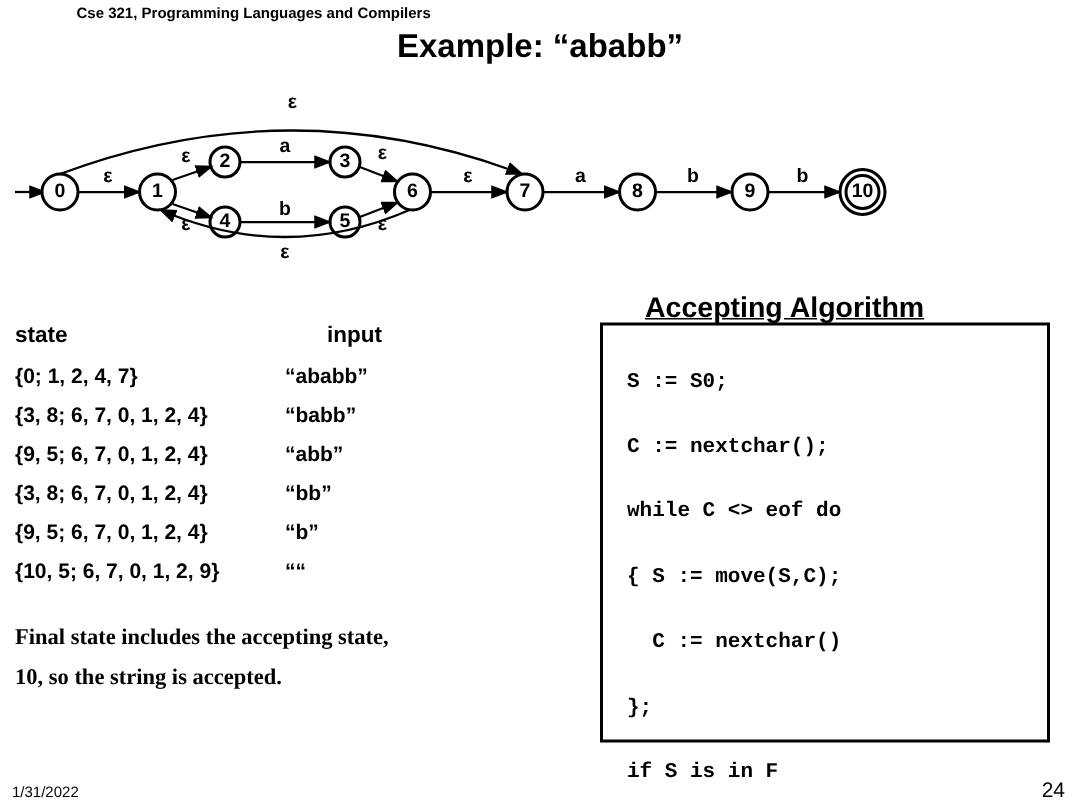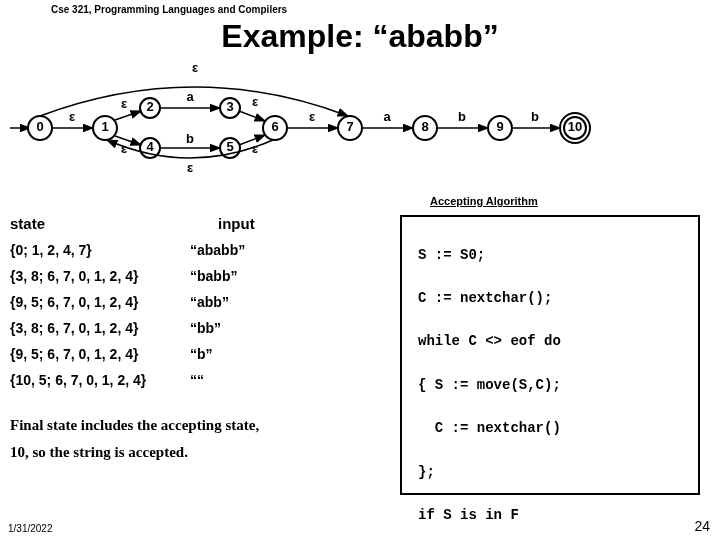--- a/index.html
+++ b/index.html
@@ -15,21 +15,21 @@
     position: absolute;
     top: 4px; left: 6px;
     font-size: 10px;
     font-weight: bold;
     margin-left: 45px;
   }
   .title {
     position: absolute;
     top: 18px; left: 0; right: 0;
     text-align: center;
-    font-size: 32px;
+    font-size: 22px;
     font-weight: bold;
   }
   .diagram {
     position: absolute;
     top: 58px; left: 10px;
     width: 680px; height: 120px;
   }
   .table {
     position: absolute;
     top: 215px; left: 10px;
@@ -48,21 +48,21 @@
     font-size: 14px;
     font-weight: bold;
     margin-bottom: 10px;
   }
   .table-row .col-state { width: 180px; }
   .table-row .col-input { width: 120px; text-align: left; }
   .algo-title {
     position: absolute;
     top: 195px; left: 430px;
     font-weight: bold;
-    font-size: 11px;
+    font-size: 19px;
     text-decoration: underline;
   }
   .algo-box {
     position: absolute;
     top: 215px; left: 400px;
     width: 300px;
     height: 280px;
     border: 2px solid #000;
     padding: 6px 16px;
     font-family: "Courier New", monospace;
@@ -192,21 +192,21 @@
   </div>
   <div class="table-row">
     <div class="col-state">{3, 8; 6, 7, 0, 1, 2, 4}</div>
     <div class="col-input">“bb”</div>
   </div>
   <div class="table-row">
     <div class="col-state">{9, 5; 6, 7, 0, 1, 2, 4}</div>
     <div class="col-input">“b”</div>
   </div>
   <div class="table-row">
-    <div class="col-state">{10, 5; 6, 7, 0, 1, 2, 4}</div>
+    <div class="col-state">{10, 5; 6, 7, 0, 1, 2, 9}</div>
     <div class="col-input">““</div>
   </div>
 </div>
 
 <div class="algo-title">Accepting Algorithm</div>
 <div class="algo-box">
 <span>S := S0;</span>
 
 <span>C := nextchar();</span>
 

